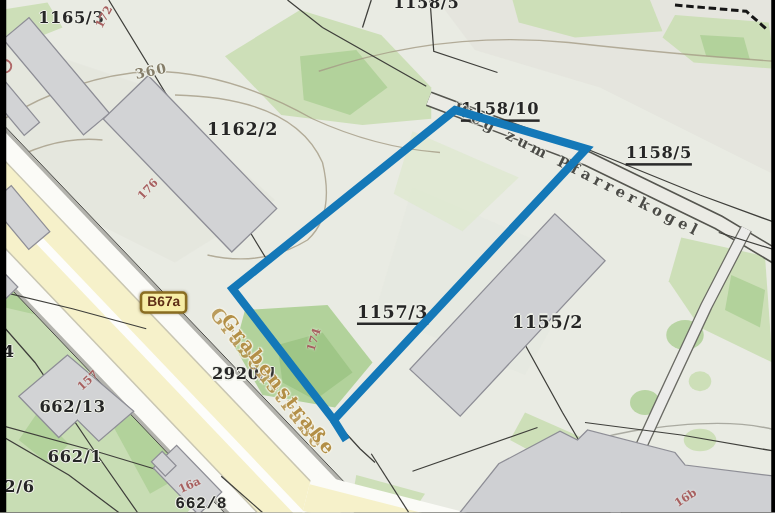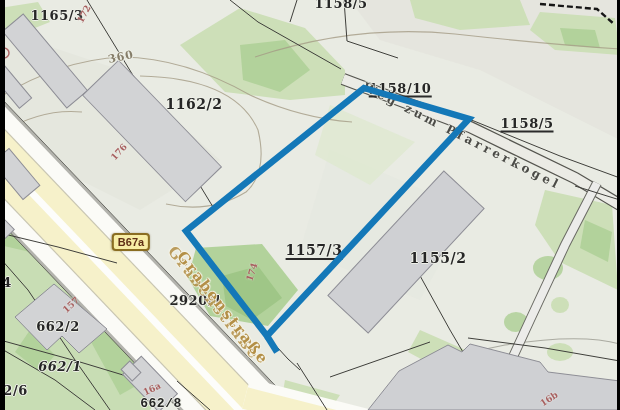--- a/index.html
+++ b/index.html
@@ -147,22 +147,22 @@
     <circle cx="4" cy="53" r="5" fill="none" stroke="#b06868" stroke-width="1.5"></circle>
   </svg>
 
   <div class="lbl" style="left:57px;top:15px;">1165/3</div>
   <div class="lbl" style="left:341px;top:3px;">1158/5</div>
   <div class="lbl u" style="left:400px;top:89px;">1158/10</div>
   <div class="lbl u" style="left:527px;top:124px;">1158/5</div>
   <div class="lbl big" style="left:194px;top:104px;text-align:right;">1162/2</div>
   <div class="lbl big u" style="left:314px;top:207px;margin-top:44px;">1157/3</div>
   <div class="lbl big" style="left:438px;top:258px;text-align:center;">1155/2</div>
-  <div class="lbl" style="left:58px;top:326px;">662/2</div>
-  <div class="lbl" style="left:60px;top:366px;font-style:italic;">662/1</div>
+  <div class="lbl" style="left:58px;top:326px;">662/13</div>
+  <div class="lbl" style="left:60px;top:366px;">662/1</div>
   <div class="lbl" style="left:6px;top:390px;">662/6</div>
   <div class="lbl" style="left:161px;top:403px;font-family:Liberation Mono, monospace;">662/8</div>
   <div class="lbl" style="left:196px;top:300px;">2920/1</div>
   <div class="lbl" style="left:7px;top:282px;">4</div>
 
   <div class="lbl contour-lbl" style="left:121px;top:57px;transform:translate(-50%,-50%) rotate(-12deg);">360</div>
 
   <div id="road-badge">B67a</div>
 
   <div class="lbl street-lbl" style="left:214px;top:303px;transform:translate(-50%,-50%) rotate(52deg);opacity:.85;">Grabenstraße</div>

